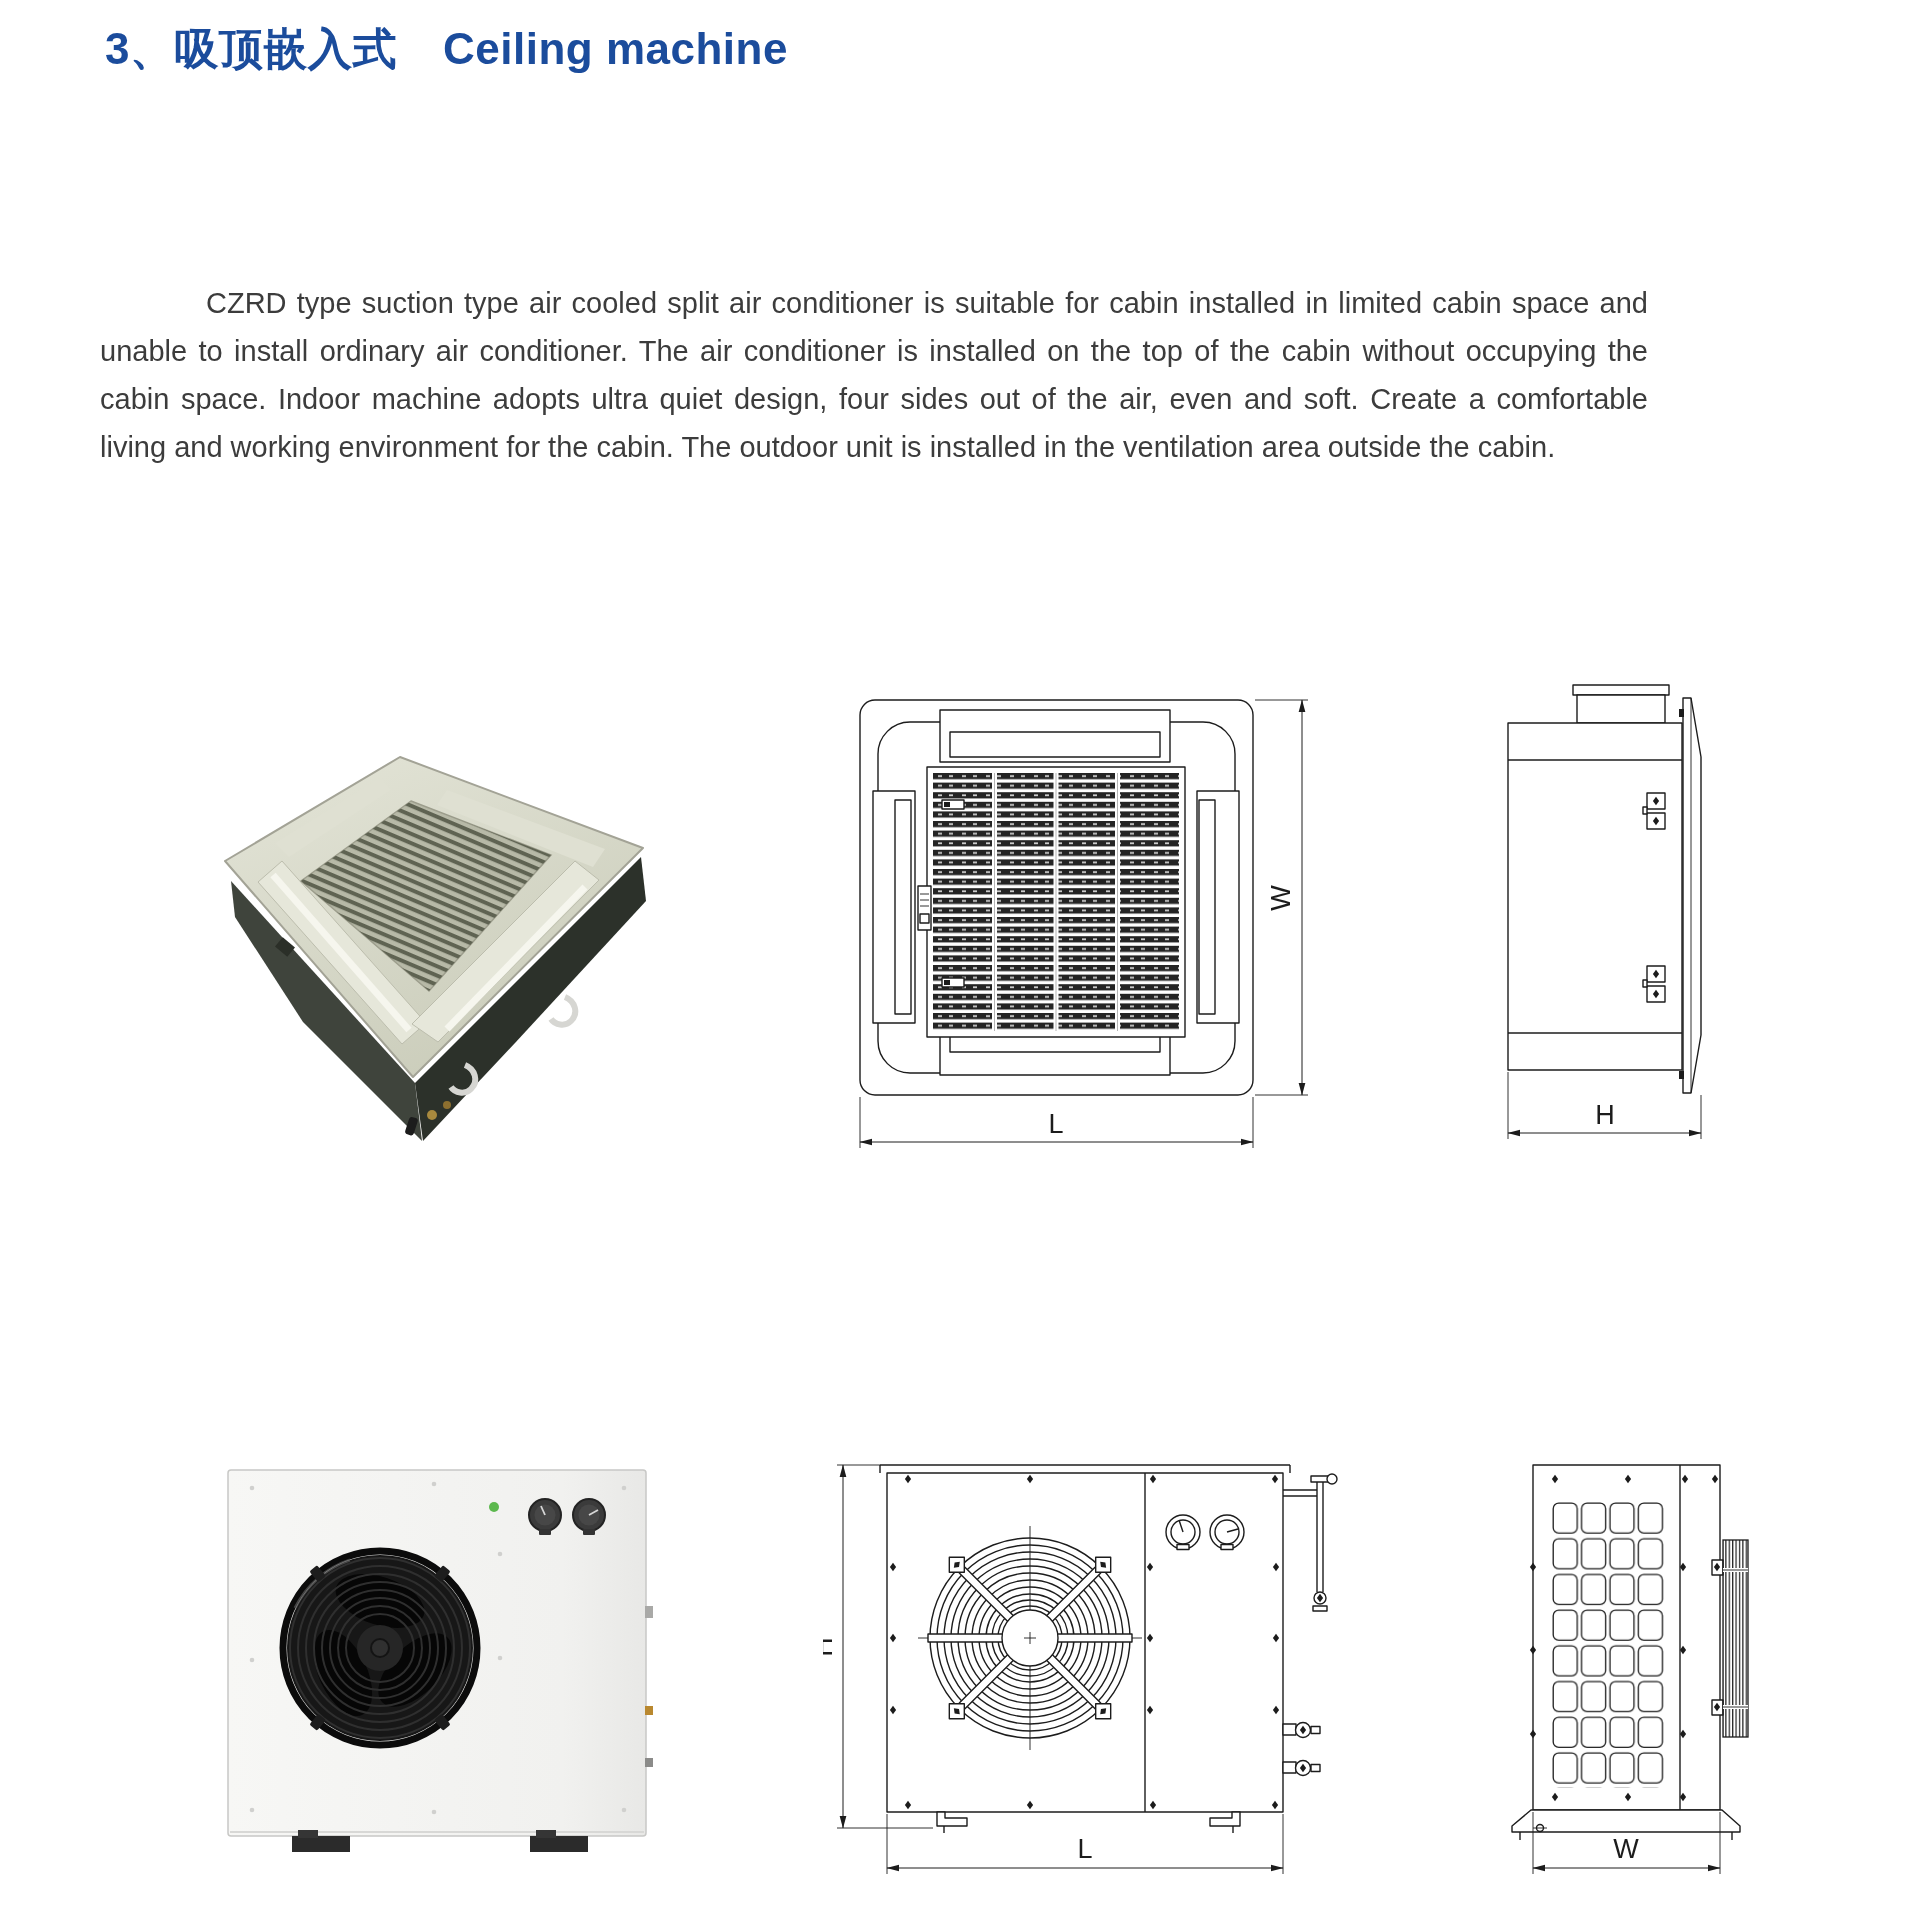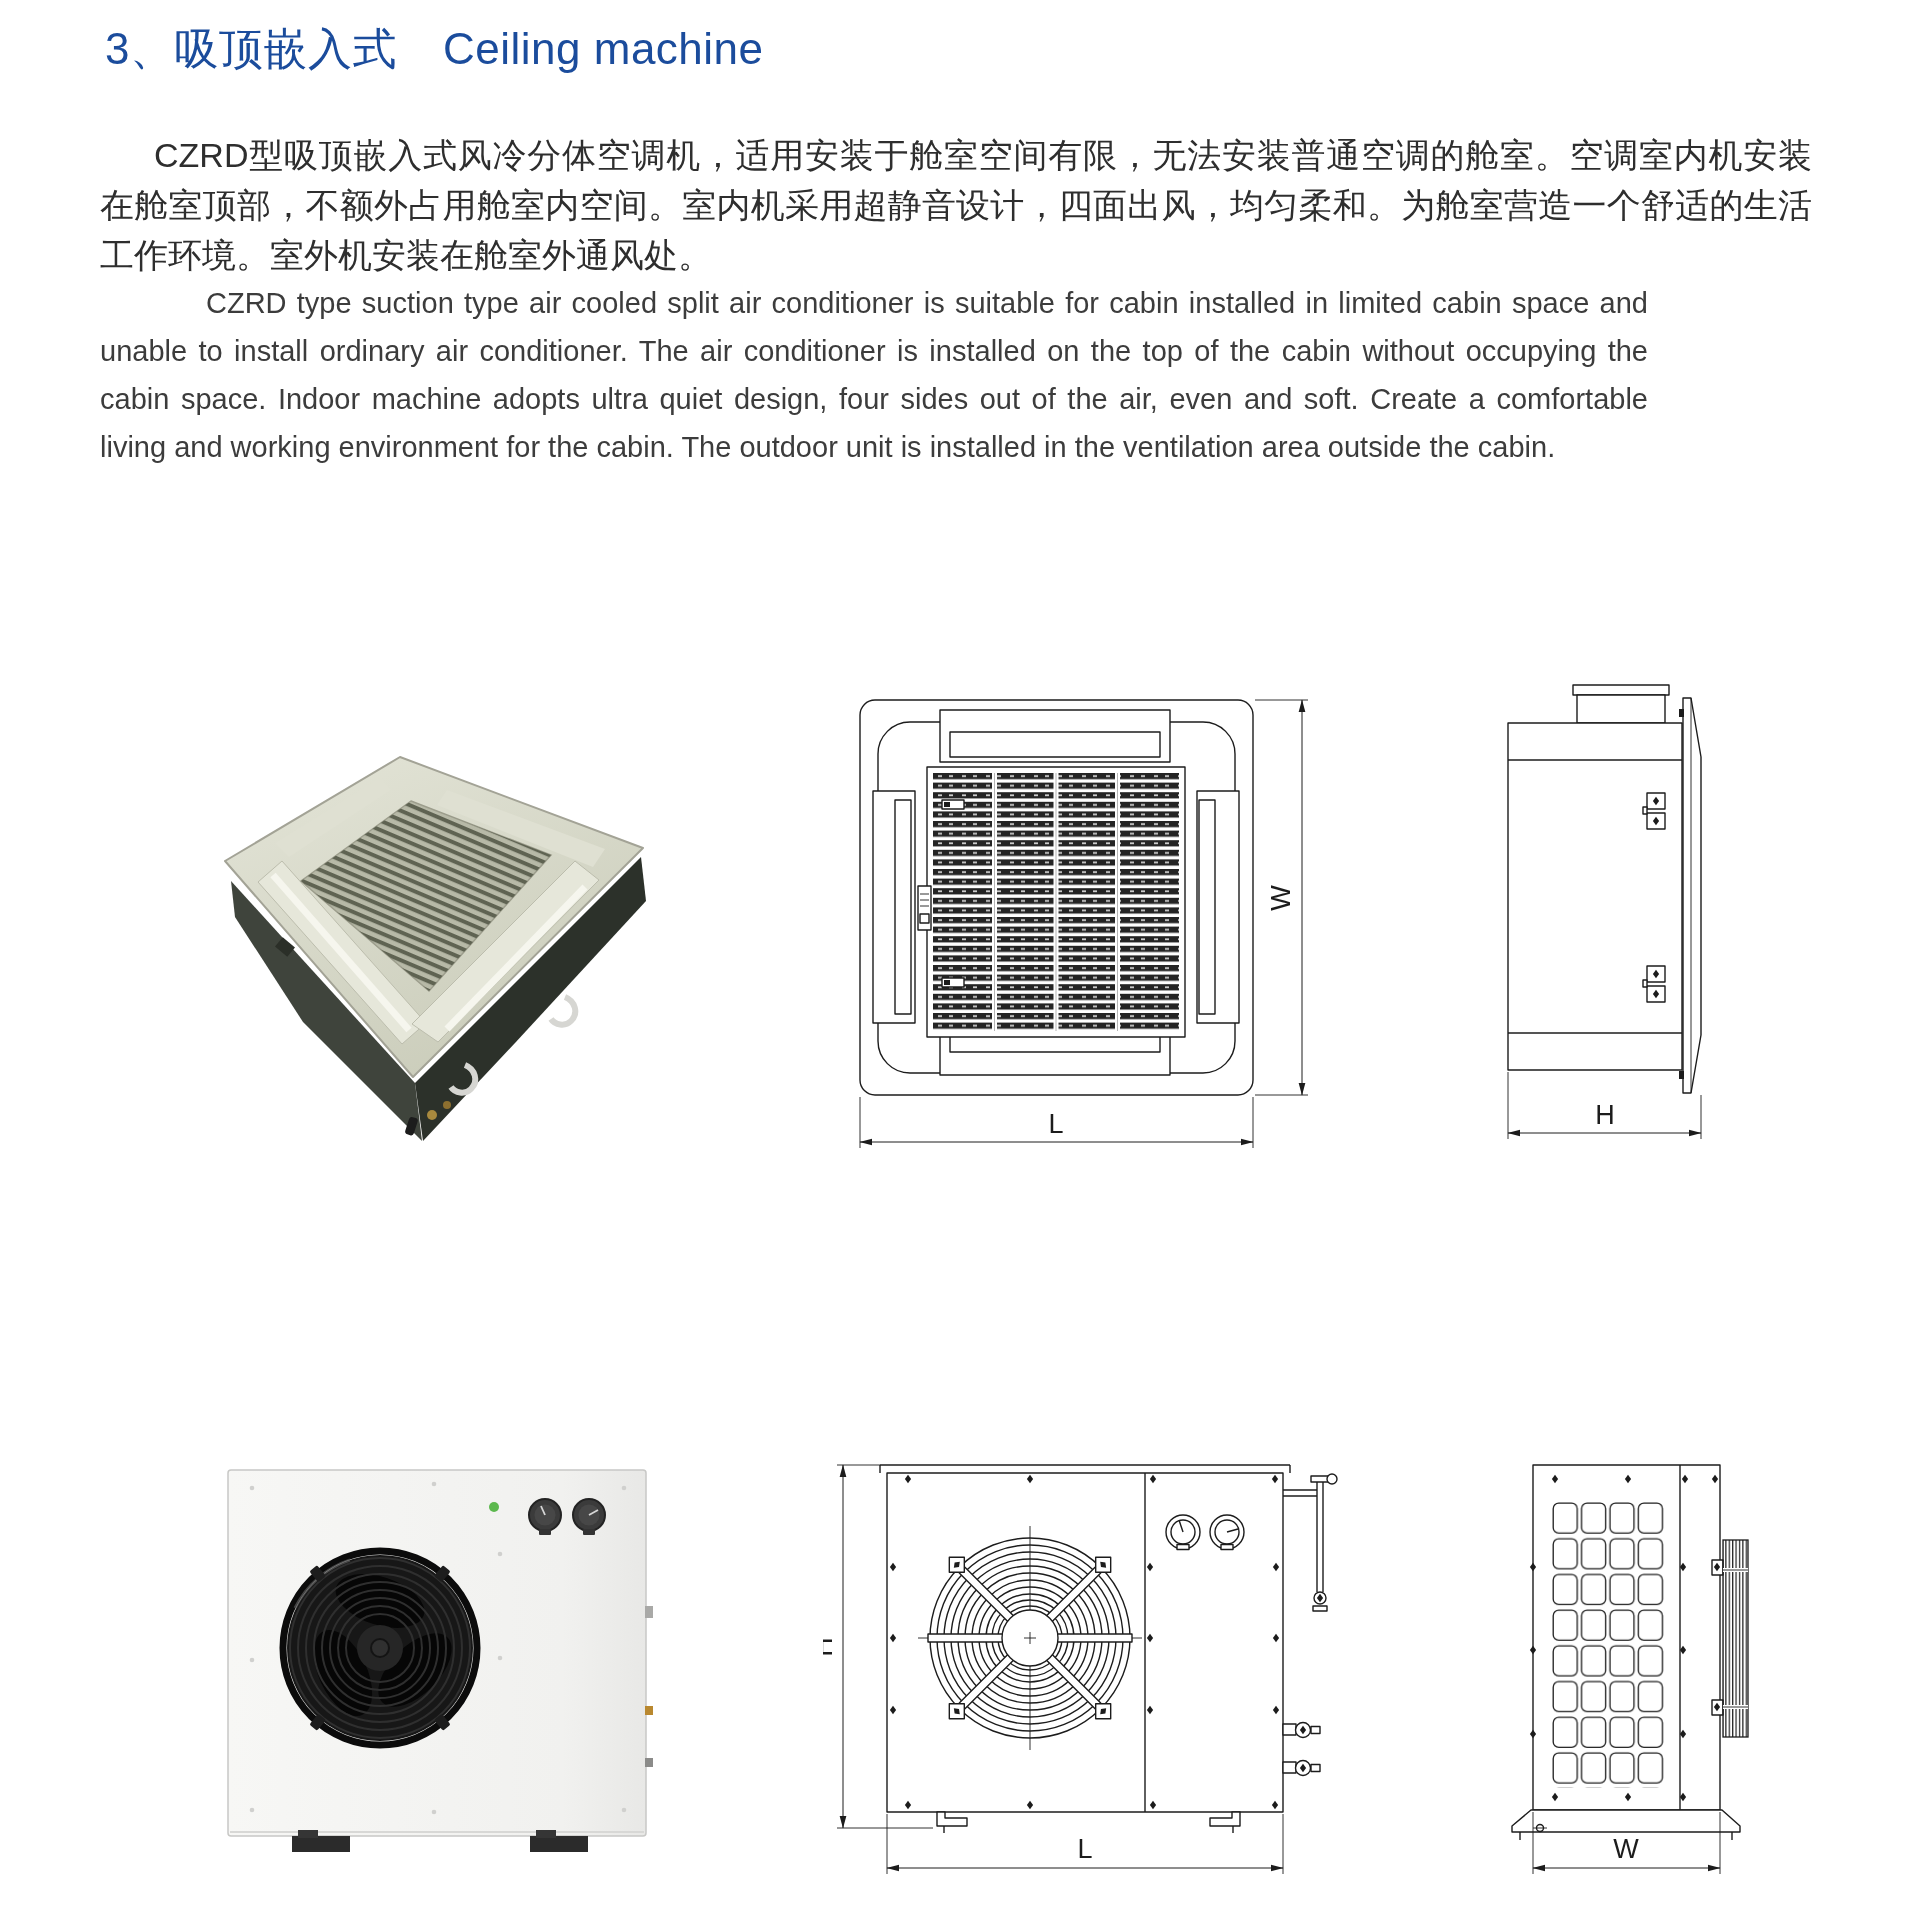--- a/index.html
+++ b/index.html
@@ -1,19 +1,19 @@
 <!DOCTYPE html>
 <html><head>
 <meta charset="utf-8">
 <style>
   html,body{margin:0;padding:0;background:#fff;}
   .canvas{position:relative;width:1920px;height:1917px;background:#fff;overflow:hidden;
           font-family:"Liberation Sans","DejaVu Sans",sans-serif;}
   .title{position:absolute;left:105px;top:20px;display:flex;gap:46px;align-items:baseline;
-         color:#1b4c9c;font-size:44px;font-weight:400;letter-spacing:0.5px;}
+         color:#1b4c9c;font-size:44px;font-weight:700;letter-spacing:0.5px;}
   .para{position:absolute;margin:0;text-align:justify;}
   .para-zh{left:100px;top:130px;width:1712px;font-size:34px;line-height:50px;
            text-indent:54px;color:#2e2e2e;}
   .para-en{left:100px;top:279px;width:1548px;font-size:29px;line-height:48px;
            text-indent:106px;color:#3c3c3c;}
   .fig{position:absolute;}
   .ln{fill:none;stroke:#1c1c1c;stroke-width:1.4;stroke-linejoin:round;}
   .lnf{fill:#fff;stroke:#1c1c1c;stroke-width:1.4;stroke-linejoin:round;}
   .thin{stroke-width:0.9;}
   .dim{stroke:#1c1c1c;stroke-width:1;fill:none;}
@@ -54,21 +54,20 @@
           <stop offset="1" stop-color="#e8e8e6"></stop>
       </linearGradient>
     </defs>
   </svg>
 
   <header class="title">
     <span>3、吸顶嵌入式</span>
     <span>Ceiling machine</span>
   </header>
 
-  <p class="para para-zh">CZRD型吸顶嵌入式风冷分体空调机，适用安装于舱室空间有限，无法安装普通空调的舱室。空调室内机安装在舱室顶部，不额外占用舱室内空间。室内机采用超静音设计，四面出风，均匀柔和。为舱室营造一个舒适的生活工作环境。室外机安装在舱室外通风处。</p>
   <p class="para para-en">CZRD type suction type air cooled split air conditioner is suitable for cabin installed in limited cabin space and unable to install ordinary air conditioner. The air conditioner is installed on the top of the cabin without occupying the cabin space. Indoor machine adopts ultra quiet design, four sides out of the air, even and soft. Create a comfortable living and working environment for the cabin. The outdoor unit is installed in the ventilation area outside the cabin.</p>
 
   <svg class="fig" style="left:185px;top:745px" width="470" height="400" viewBox="0 0 470 400">
     <g>
       <polygon points="46,136 230,338 237,396 118,277 50,172" fill="#3f443c"></polygon>
       <polygon points="230,338 456,112 461,156 330,298 238,396" fill="#2c312a"></polygon>
       <rect x="92" y="196" width="16" height="12" transform="rotate(40 100 202)" fill="#2b2f28"></rect>
     </g>
     <polygon points="215,12 458,103 228,332 40,116" fill="url(#g-panel)" stroke="#a3a396" stroke-width="2" stroke-linejoin="round"></polygon>
     <g>

